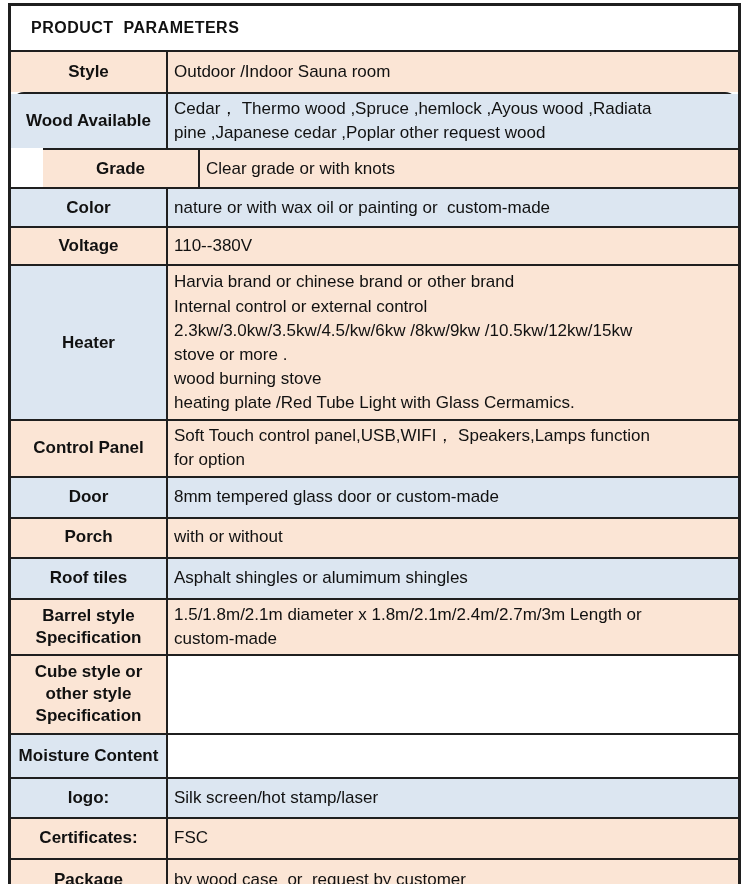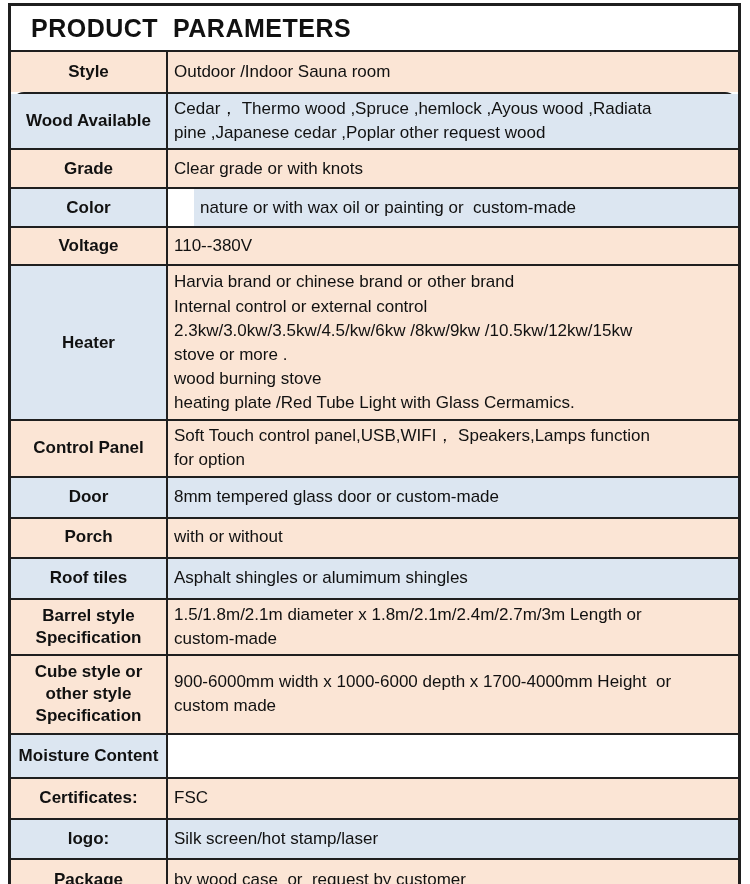--- a/index.html
+++ b/index.html
@@ -16,21 +16,21 @@
     background: #ffffff;
   }
   .title-row {
     display: flex;
     align-items: center;
     min-height: 44px;
     background: var(--color-title_bg, #ffffff);
     padding: 2px 0 2px 20px;
   }
   .title-row .title-text {
-    font-size: 25px;
+    font-size: 16px;
     font-weight: 700;
     color: var(--color-text, #111111);
     letter-spacing: 0.5px;
     white-space: pre-wrap;
   }
   .row {
     display: flex;
     border-top: 2px solid var(--color-border, #1f1f1f);
     align-items: stretch;
   }
@@ -75,26 +75,26 @@
     <div class="cell-label t-peach">Style</div>
     <div class="cell-value t-peach">Outdoor /Indoor Sauna room</div>
   </div>
 
   <div class="row" style="min-height:49px;border-radius:13px;">
     <div class="cell-label t-blue">Wood Available</div>
     <div class="cell-value t-blue">Cedar， Thermo wood ,Spruce ,hemlock ,Ayous wood ,Radiata
 pine ,Japanese cedar ,Poplar other request wood</div>
   </div>
 
-  <div class="row" style="min-height:39px;">
+  <div class="row" style="min-height:39px;margin-left:32px;">
     <div class="cell-label t-peach">Grade</div>
     <div class="cell-value t-peach">Clear grade or with knots</div>
   </div>
 
-  <div class="row" style="min-height:39px;gap:26px;">
+  <div class="row" style="min-height:39px;">
     <div class="cell-label t-blue">Color</div>
     <div class="cell-value t-blue">nature or with wax oil or painting or  custom-made</div>
   </div>
 
   <div class="row" style="min-height:38px;">
     <div class="cell-label t-peach">Voltage</div>
     <div class="cell-value t-peach">110--380V</div>
   </div>
 
   <div class="row" style="min-height:155px;">
@@ -129,36 +129,34 @@
   </div>
 
   <div class="row" style="min-height:50px;">
     <div class="cell-label t-peach">Barrel style Specification</div>
     <div class="cell-value t-peach">1.5/1.8m/2.1m diameter x 1.8m/2.1m/2.4m/2.7m/3m Length or
 custom-made</div>
   </div>
 
   <div class="row" style="min-height:79px;">
     <div class="cell-label t-peach">Cube style or other style Specification</div>
-    <div class="cell-value t-peach">900-6000mm width x 1000-6000 depth x 1700-4000mm Height  or
-custom made</div>
   </div>
 
   <div class="row" style="min-height:44px;">
     <div class="cell-label t-blue">Moisture Content</div>
   </div>
 
+  <div class="row" style="min-height:40px;">
+    <div class="cell-label t-blue">logo:</div>
+    <div class="cell-value t-blue">Silk screen/hot stamp/laser</div>
+  </div>
+
   <div class="row" style="min-height:41px;">
     <div class="cell-label t-peach">Certificates:</div>
     <div class="cell-value t-peach">FSC</div>
-  </div>
-
-  <div class="row" style="min-height:40px;">
-    <div class="cell-label t-blue">logo:</div>
-    <div class="cell-value t-blue">Silk screen/hot stamp/laser</div>
   </div>
 
   <div class="row" style="min-height:43px;">
     <div class="cell-label t-peach">Package</div>
     <div class="cell-value t-peach">by wood case  or  request by customer</div>
   </div>
 
 </div>
 
 </body></html>

